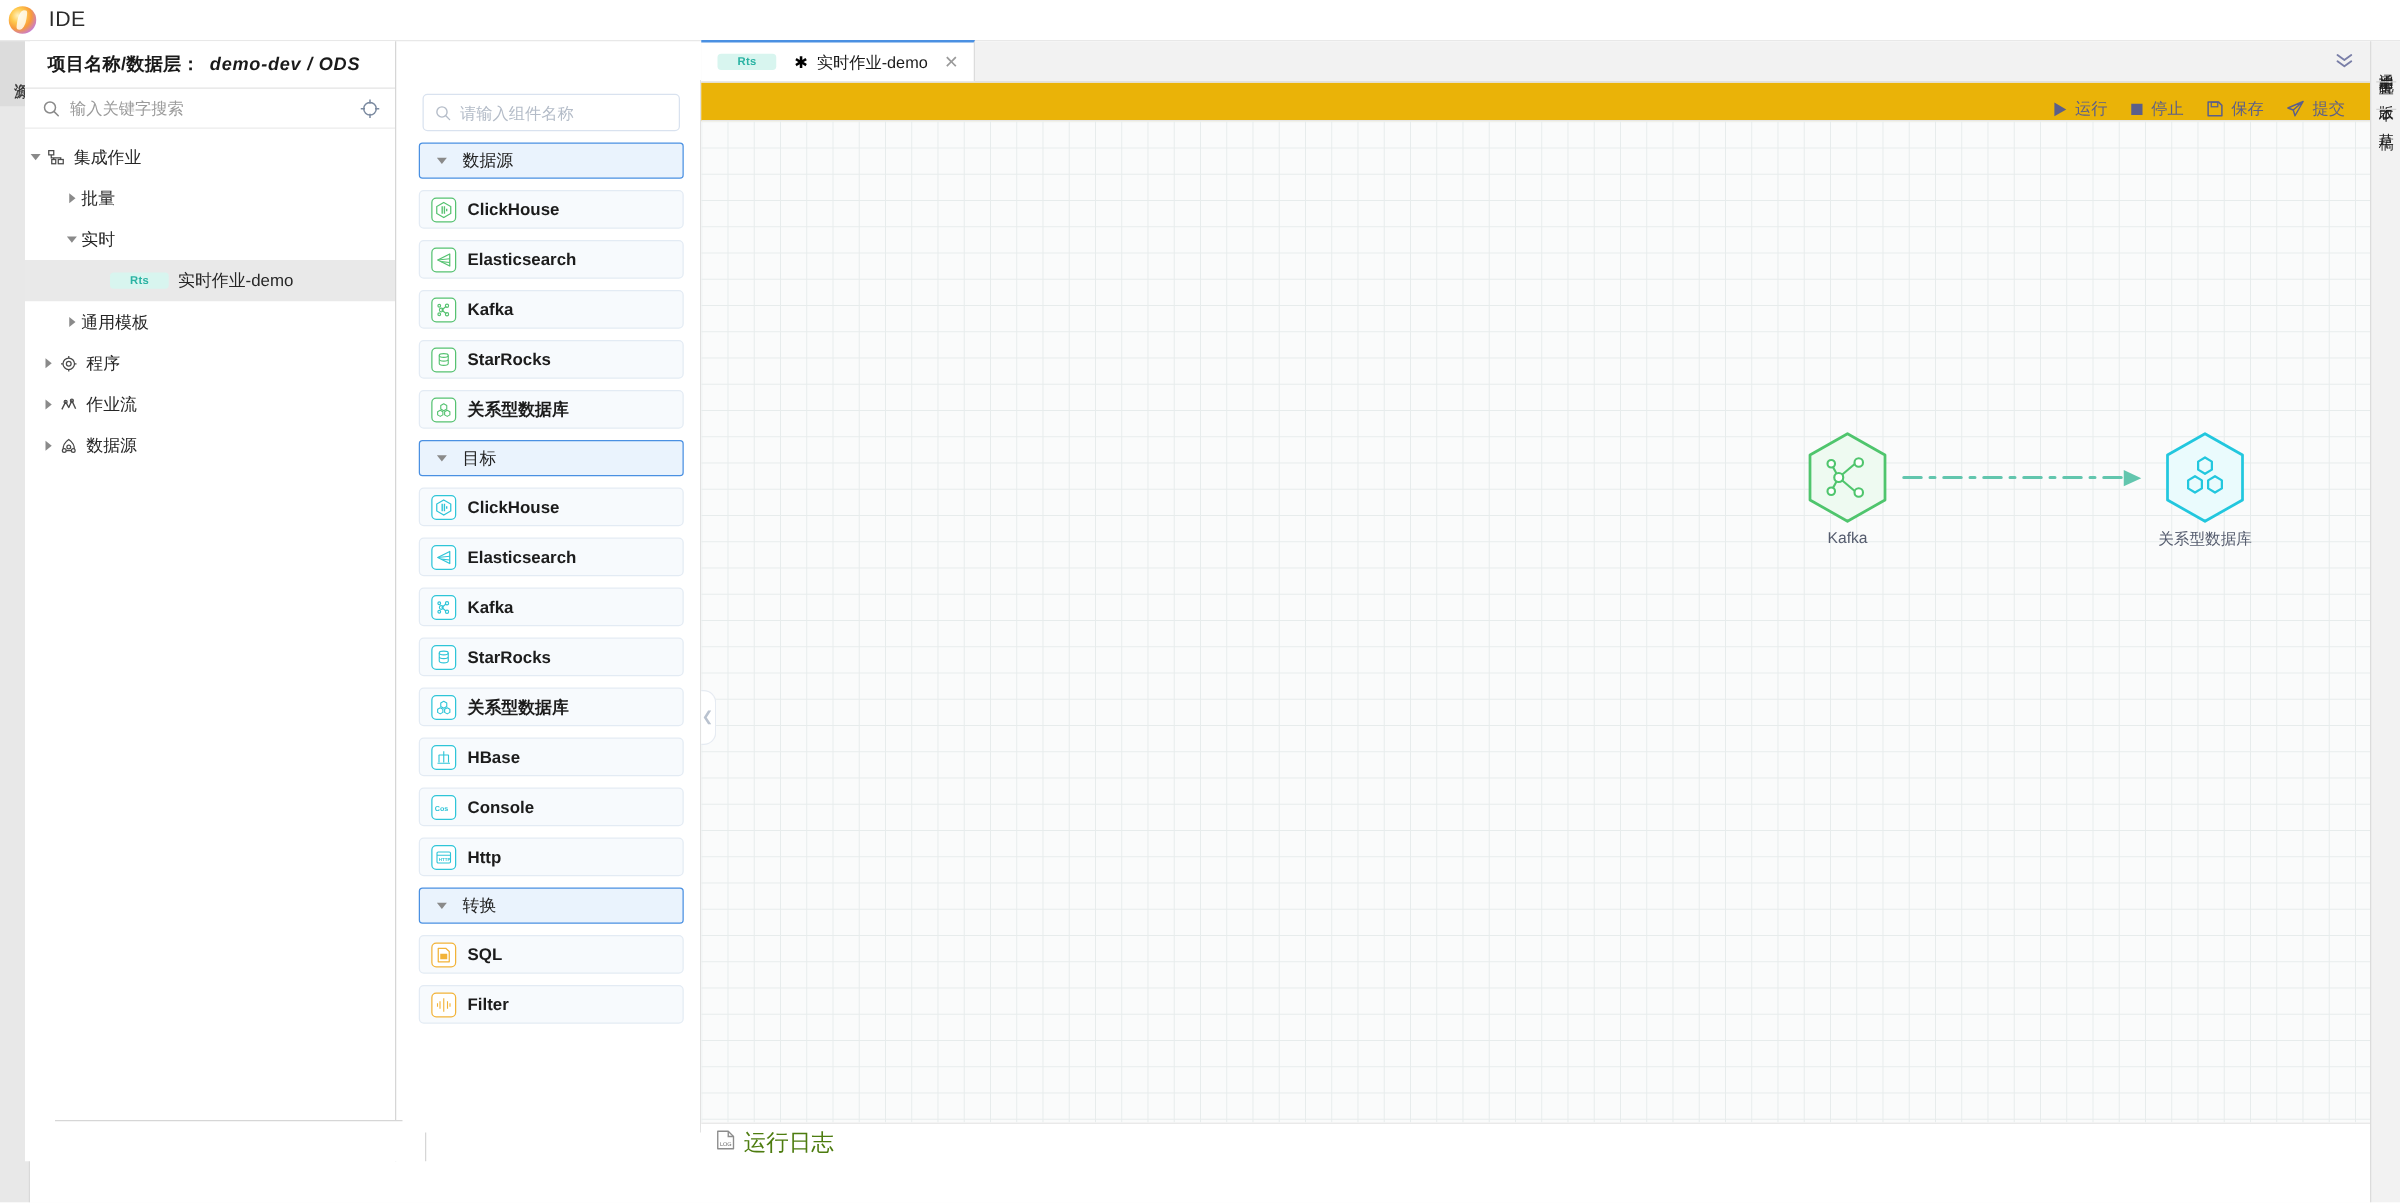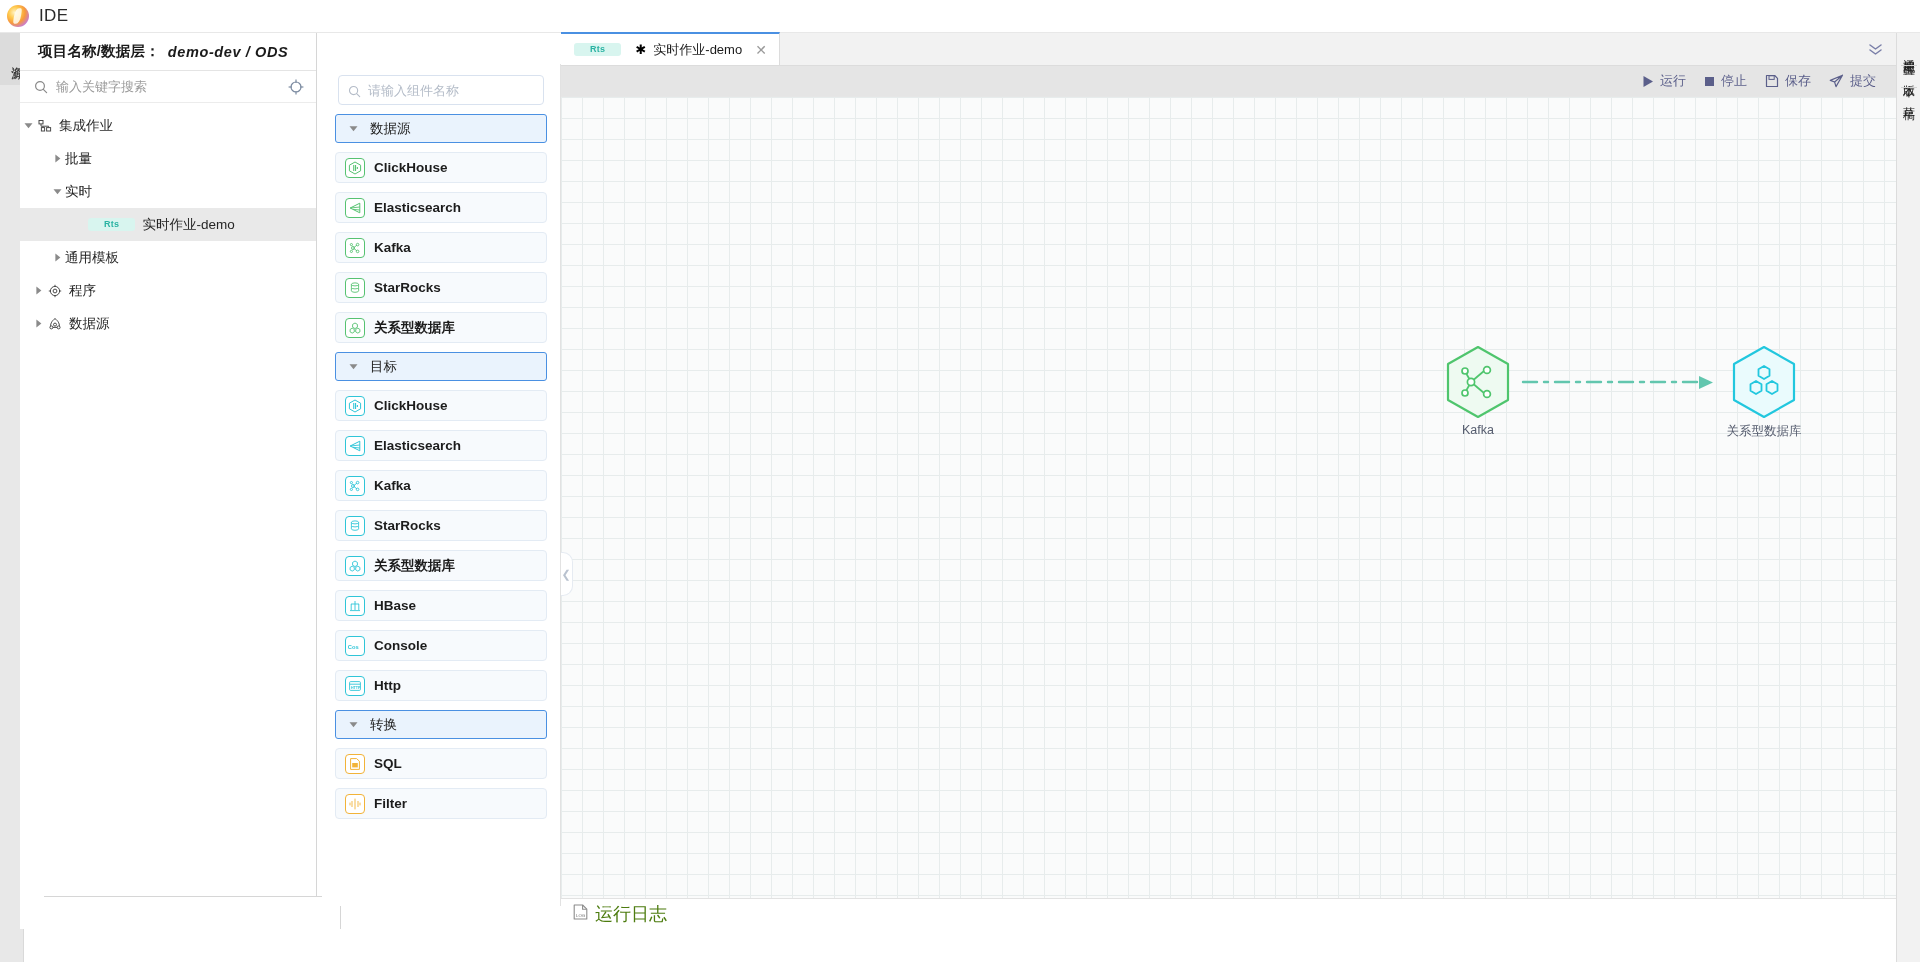--- a/index.html
+++ b/index.html
@@ -129,22 +129,22 @@
     cursor: pointer; min-width: 180px;
   }
   #tab .star { color: #000; font-size: 13px; line-height: 1; }
   #tab .tclose { color: #9a9a9a; font-size: 14px; margin-left: 6px; cursor: pointer; }
   #tabbar-collapse {
     margin-left: auto; margin-right: 12px; margin-bottom: 7px;
     color: #7a7fa8; font-size: 15px; cursor: pointer; line-height: 1;
   }
 
   #toolbar {
-    height: 31px; display: flex; align-items: center; justify-content: flex-end;
-    gap: 18px; padding-right: 20px; border-bottom: 1px solid #e6e6e6; background:#e5e5e5;
+    height: 31px; display: flex; align-items: flex-end; justify-content: flex-end;
+    gap: 18px; padding-right: 20px; border-bottom: 1px solid #e6e6e6; background:#eab308;
   }
   .tb-btn {
     display: flex; align-items: center; gap: 6px; font-size: 13px;
     color: #5b5f8a; cursor: pointer; user-select: none;
   }
   .tb-btn svg { display: block; }
 
   #canvas-wrap { position: relative; height: 801px; overflow: hidden; }
   #canvas {
     position: absolute; inset: 0;
@@ -291,20 +291,35 @@
         <span class="tlabel">程序</span>
       </div>
       <div class="tnode" style="padding-left: 10px;">
         <span class="caret">
           <svg width="9" height="9" viewBox="0 0 9 9">
             <polygon points="2.4,0.5 7.4,4.5 2.4,8.5" fill="#8a8a8a"></polygon>
           </svg>
         </span>
         <span class="ticon">
           <svg width="14" height="14" viewBox="0 0 14 14">
+            <path d="M1.5,10.5 L4.5,4.5 L7,9 L9.5,3.5 L12.5,10" fill="none" stroke="#4a4a4a" stroke-width="1.1" stroke-linejoin="round"></path>
+            <circle cx="4.5" cy="4.5" r="1.2" fill="none" stroke="#4a4a4a" stroke-width="1"></circle>
+            <circle cx="9.5" cy="3.5" r="1.2" fill="none" stroke="#4a4a4a" stroke-width="1"></circle>
+          </svg>
+        </span>
+        <span class="tlabel">作业流</span>
+      </div>
+      <div class="tnode" style="padding-left: 10px;">
+        <span class="caret">
+          <svg width="9" height="9" viewBox="0 0 9 9">
+            <polygon points="2.4,0.5 7.4,4.5 2.4,8.5" fill="#8a8a8a"></polygon>
+          </svg>
+        </span>
+        <span class="ticon">
+          <svg width="14" height="14" viewBox="0 0 14 14">
             <path d="M7,1.6 C3.4,4 2.2,7.6 2.6,10.4 h8.8 C11.8,7.6 10.6,4 7,1.6 Z" fill="none" stroke="#4a4a4a" stroke-width="1" stroke-linejoin="round"></path>
             <circle cx="3.4" cy="10.4" r="1.5" fill="#fff" stroke="#4a4a4a" stroke-width="1"></circle>
             <circle cx="10.6" cy="10.4" r="1.5" fill="#fff" stroke="#4a4a4a" stroke-width="1"></circle>
             <circle cx="7" cy="7.6" r="1.5" fill="#fff" stroke="#4a4a4a" stroke-width="1"></circle>
           </svg>
         </span>
         <span class="tlabel">数据源</span>
       </div>
     </div>
   <div id="sb-bottom-edge"></div>

